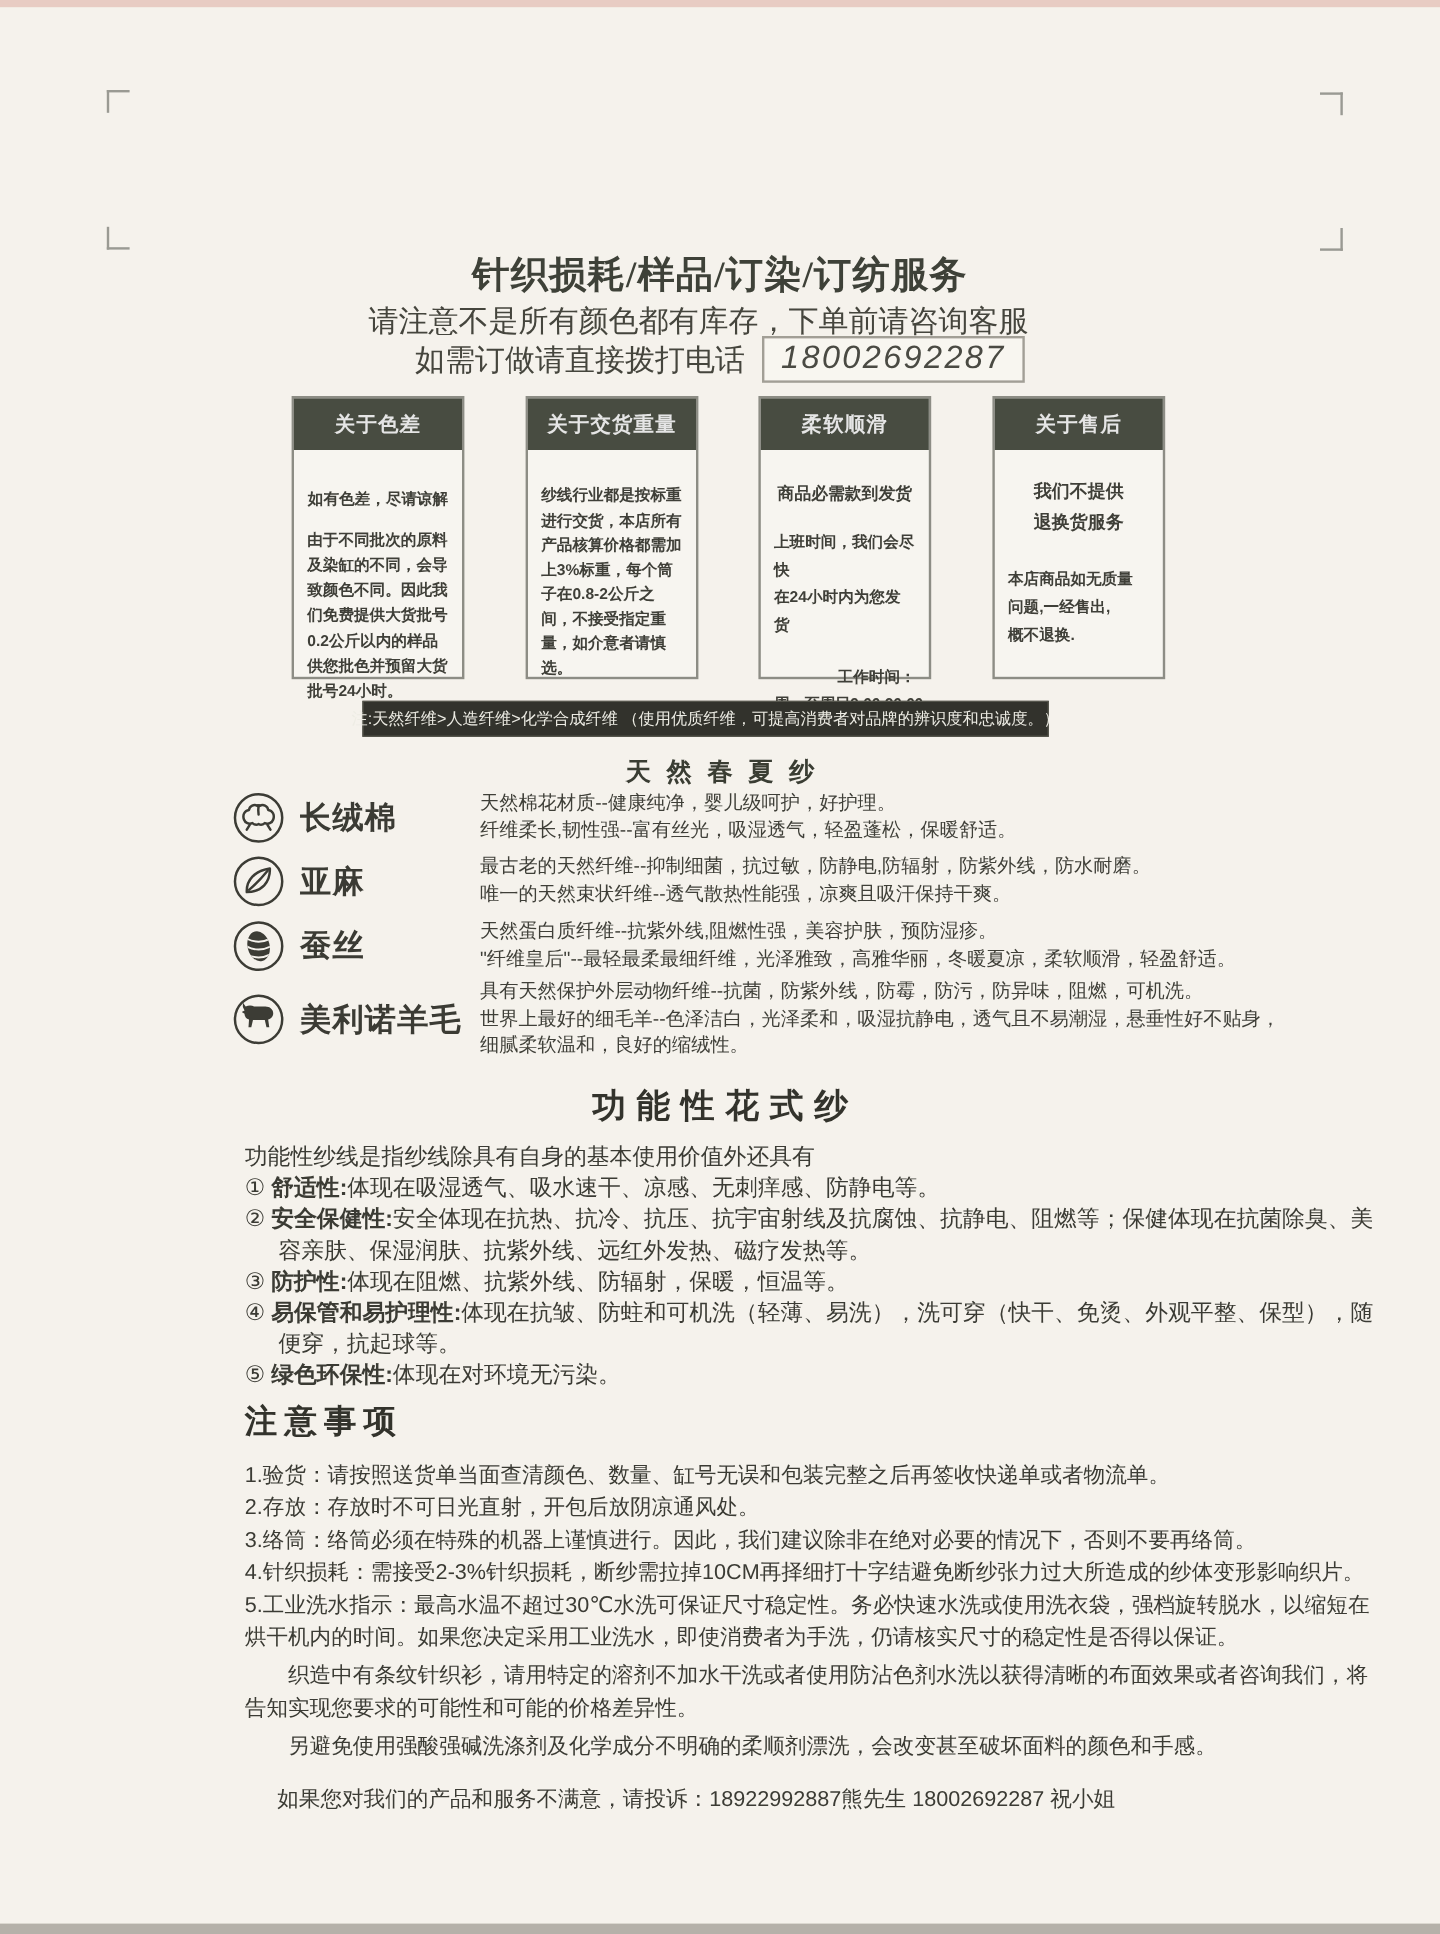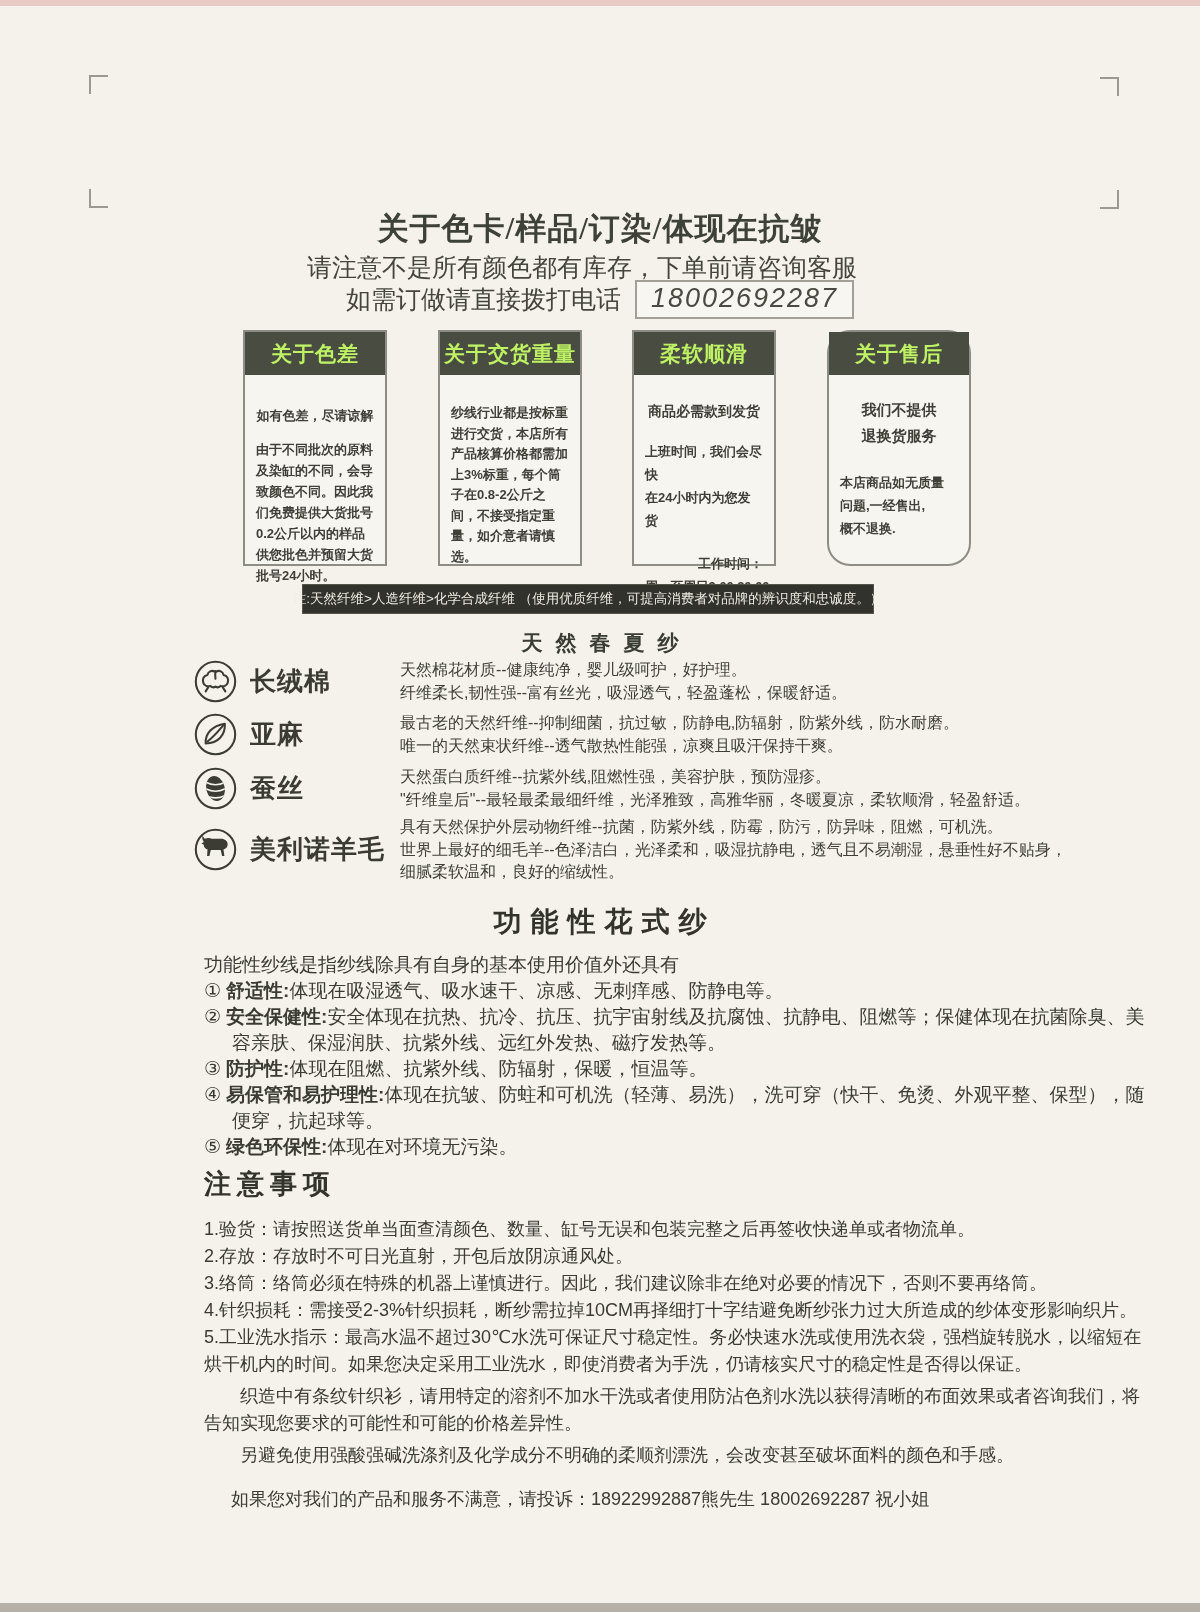--- a/index.html
+++ b/index.html
@@ -19,23 +19,23 @@
   
   .title{position:absolute;top:208px;left:0;width:1200px;text-align:center;
     font-family:"Liberation Serif","DejaVu Serif",serif;font-weight:700;font-size:31px;
     letter-spacing:1px;color:#3e4138;}
   .subtitle{position:absolute;top:251px;left:0;width:1164px;text-align:center;font-size:25px;color:#45453d;}
   .order-row{position:absolute;top:283px;left:0;width:1200px;text-align:center;font-size:25px;color:#45453d;}
   .phone-box{display:inline-block;vertical-align:middle;border:2px solid #a29f96;background:#f8f6f0;
     padding:1px 14px 3px;margin-left:14px;margin-top:-4px;font-size:27px;letter-spacing:2px;color:#4a4a43;font-style:italic;}
   
   .card{position:absolute;top:330px;width:144px;height:236px;border:2px solid #8d8d85;background:#f7f5f0;box-sizing:border-box;}
-  .c1{left:243px;} .c2{left:438px;} .c3{left:632px;} .c4{left:827px;border-radius:23px;}
-  .card-h{height:43px;background:#484c41;color:#bef264;display:flex;align-items:center;justify-content:center;
-    font-size:21px;font-weight:700;letter-spacing:1px;}
+  .c1{left:243px;} .c2{left:438px;} .c3{left:632px;} .c4{left:827px;}
+  .card-h{height:43px;background:#484c41;color:#e5e5e5;display:flex;align-items:center;justify-content:center;
+    font-size:17px;font-weight:700;letter-spacing:1px;}
   .card-b{padding:0 11px;font-size:13px;font-weight:600;line-height:21px;color:#3f3f38;}
   .lead-c{text-align:center;font-weight:700;}
   .c1 .lead-c{margin-top:30px;font-size:13px;}
   .c1 .card-p{margin-top:13px;}
   .c2 .card-p{margin-top:28px;line-height:20.5px;}
   .c3 .lead-c{margin-top:26px;font-size:14px;}
   .c3 .card-p1{margin-top:18px;line-height:23px;}
   .c3 .card-p2{margin-top:20px;line-height:23px;text-align:right;}
   .c3 .card-p3{white-space:nowrap;letter-spacing:-.3px;line-height:23px;}
   .c4 .lead-c{margin-top:22px;font-size:15px;line-height:26px;}
@@ -75,21 +75,21 @@
 
 <div class="page">
   <div class="edge-top"></div>
   <div class="edge-bottom"></div>
 
   <div class="mark tl"></div>
   <div class="mark bl"></div>
   <div class="mark tr"></div>
   <div class="mark br"></div>
 
-  <div class="title">关于色卡/样品/订染/体现在抗皱</div>
+  <div class="title">针织损耗/样品/订染/订纺服务</div>
   <div class="subtitle">请注意不是所有颜色都有库存，下单前请咨询客服</div>
   <div class="order-row">
     <span>如需订做请直接拨打电话</span><span class="phone-box">18002692287</span>
   </div>
 
   <div class="card c1">
     <div class="card-h">关于色差</div>
     <div class="card-b">
       <div class="lead-c">如有色差，尽请谅解</div>
       <div class="card-p">由于不同批次的原料及染缸的不同，会导致颜色不同。因此我们免费提供大货批号0.2公斤以内的样品供您批色并预留大货批号24小时。</div>

